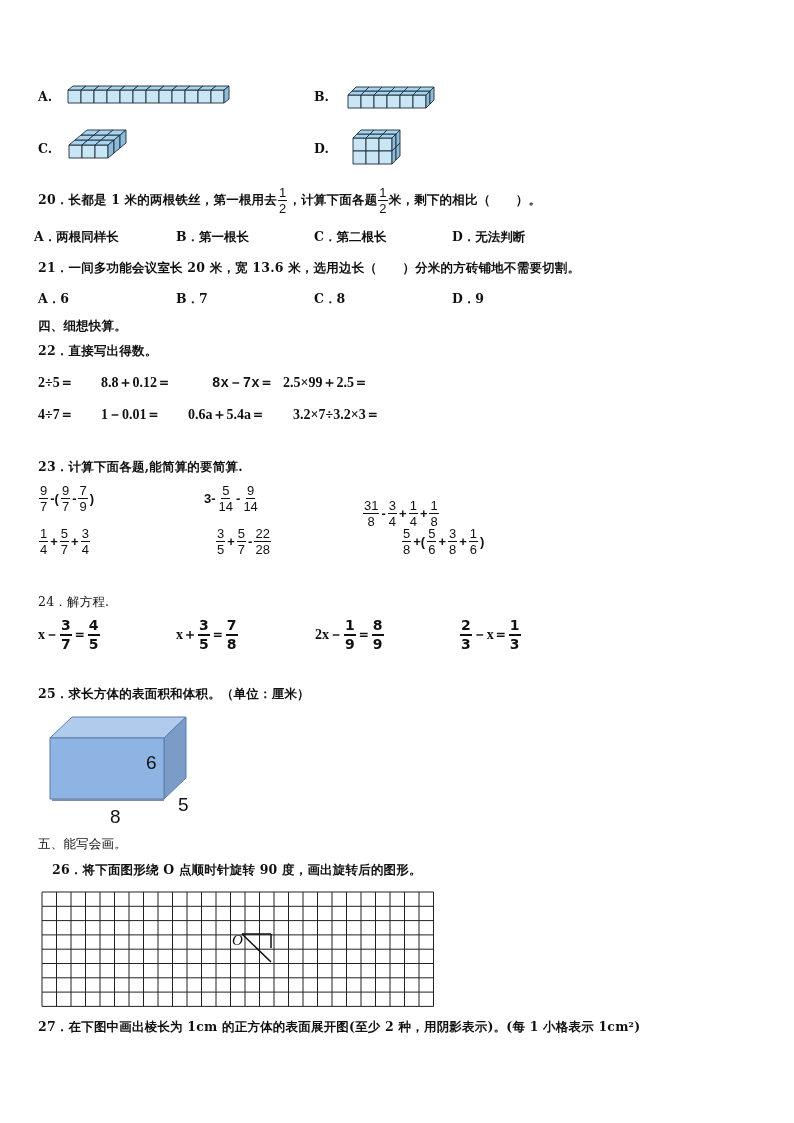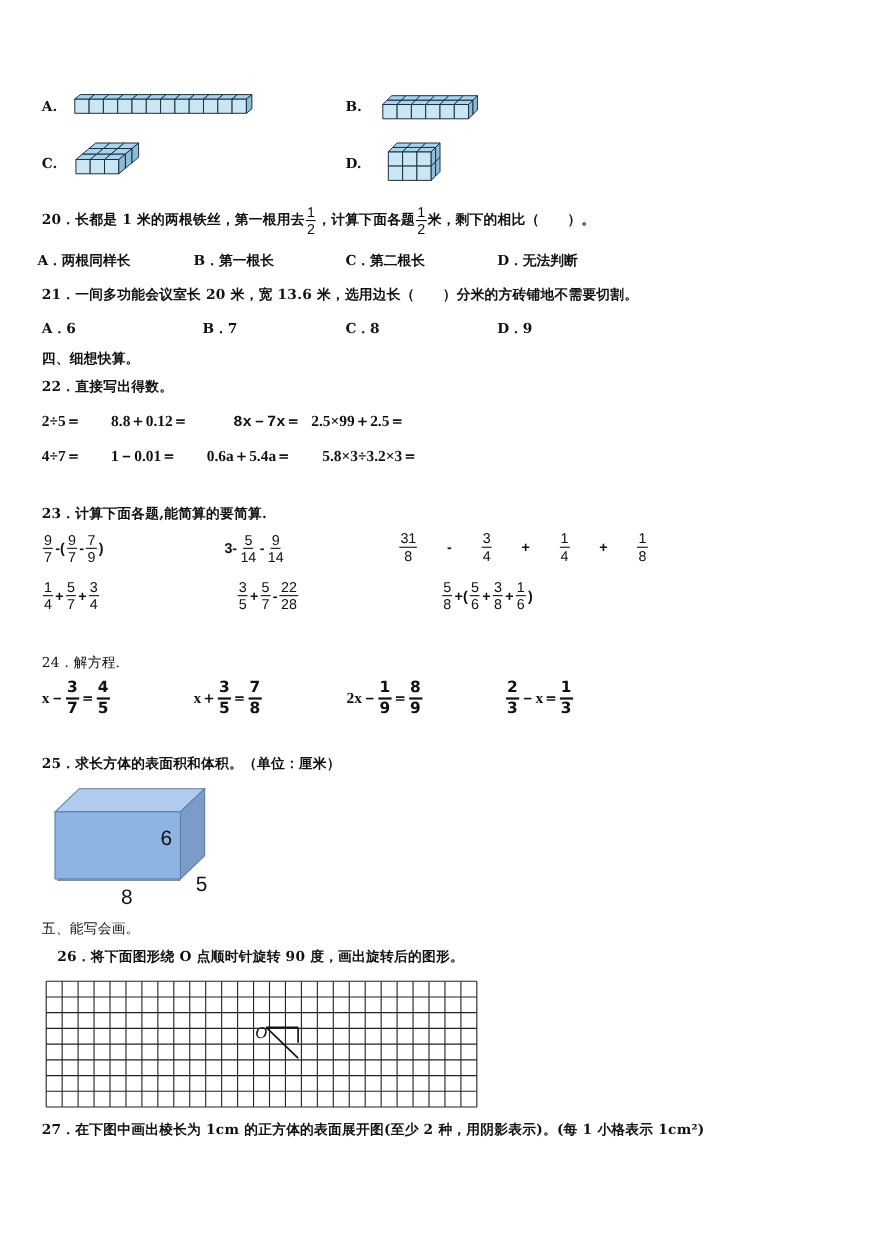--- a/index.html
+++ b/index.html
@@ -126,34 +126,34 @@
     </span>
   <span>米，剩下的相比（　　）。</span>
 </div>
 <div class="abs opt" style="left:34px;top:229px;">A．两根同样长</div>
 <div class="abs opt" style="left:176px;top:229px;">B．第一根长</div>
 <div class="abs opt" style="left:314px;top:229px;">C．第二根长</div>
 <div class="abs opt" style="left:452px;top:229px;">D．无法判断</div>
 
 <div class="abs t" style="left:38px;top:260px;">21．一间多功能会议室长 20 米，宽 13.6 米，选用边长（　　）分米的方砖铺地不需要切割。</div>
 <div class="abs opt" style="left:38px;top:291px;">A．6</div>
-<div class="abs opt" style="left:184px;top:291px;">B．7</div>
+<div class="abs opt" style="left:176px;top:291px;">B．7</div>
 <div class="abs opt" style="left:314px;top:291px;">C．8</div>
 <div class="abs opt" style="left:452px;top:291px;">D．9</div>
 
 <div class="abs t" style="left:38px;top:318px;">四、细想快算。</div>
 <div class="abs t" style="left:38px;top:343px;">22．直接写出得数。</div>
 <div class="abs calc" style="left:38px;top:374px;text-align:right;">2÷5＝</div>
 <div class="abs calc" style="left:101px;top:374px;">8.8＋0.12＝</div>
 <div class="abs calc" style="left:212px;top:374px;font-family:Liberation Mono, monospace;">8x－7x＝</div>
 <div class="abs calc" style="left:283px;top:374px;">2.5×99＋2.5＝</div>
 <div class="abs calc" style="left:38px;top:406px;">4÷7＝</div>
 <div class="abs calc" style="left:101px;top:406px;">1－0.01＝</div>
 <div class="abs calc" style="left:188px;top:406px;">0.6a＋5.4a＝</div>
-<div class="abs calc" style="left:293px;top:406px;">5.8×3÷3.2×3＝</div>
+<div class="abs calc" style="left:293px;top:406px;">3.2×7÷3.2×3＝</div>
 
 <div class="abs t" style="left:38px;top:459px;">23．计算下面各题,能简算的要简算.</div>
 <div class="abs expr" style="left:38px;top:483px;">
   <span class="frac">
       <span class="num">9</span>
       <span class="den">7</span>
     </span>
   <span class="op">-(</span>
   <span class="frac">
       <span class="num">9</span>
@@ -171,21 +171,21 @@
   <span class="frac">
       <span class="num">5</span>
       <span class="den">14</span>
     </span>
   <span class="op">-</span>
   <span class="frac">
       <span class="num">9</span>
       <span class="den">14</span>
     </span>
 </div>
-<div class="abs expr" style="left:362px;top:482px;gap:25px;">
+<div class="abs expr" style="left:362px;top:498px;">
   <span class="frac">
       <span class="num">31</span>
       <span class="den">8</span>
     </span>
   <span class="op">-</span>
   <span class="frac">
       <span class="num">3</span>
       <span class="den">4</span>
     </span>
   <span class="op">+</span>

